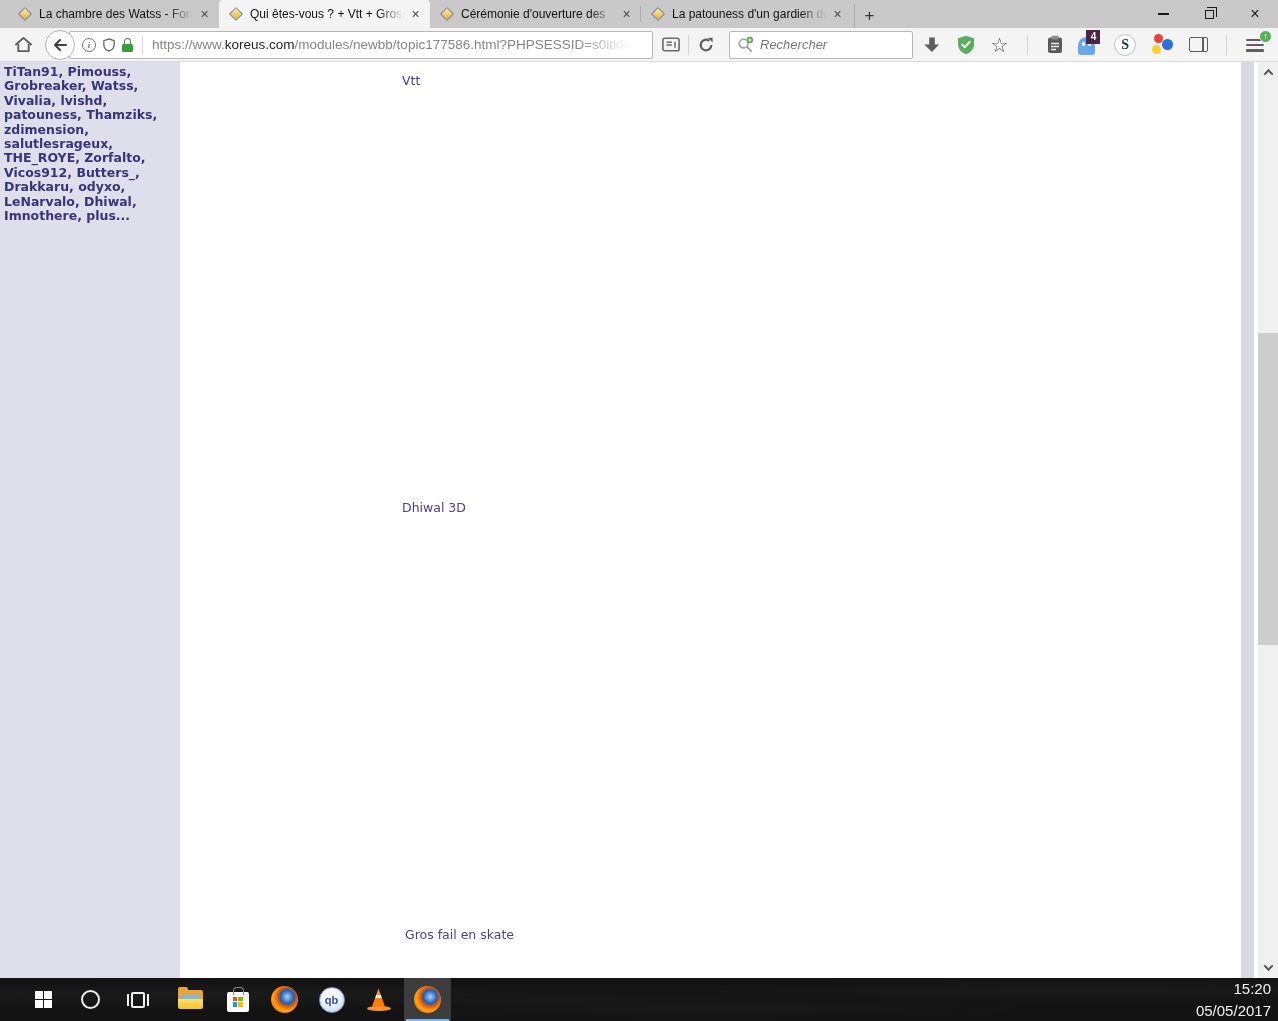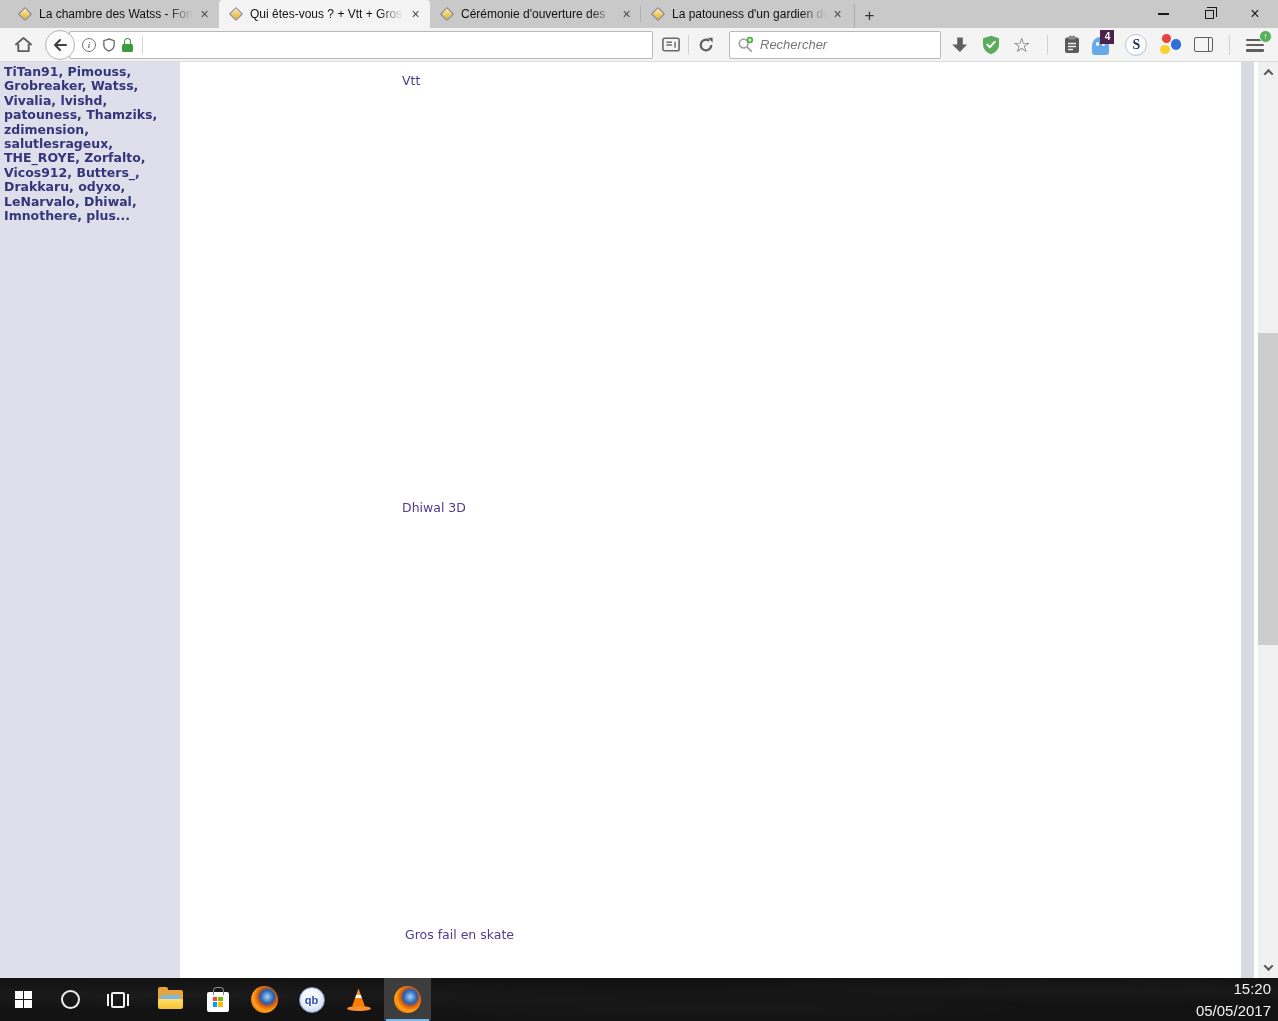--- a/index.html
+++ b/index.html
@@ -36,21 +36,21 @@
   .lock .shackle { position:absolute; top:0; left:2px; width:7px; height:7px; border:1.8px solid #3c9b3c; border-bottom:none; border-radius:4px 4px 0 0; }
   .lock .body { position:absolute; bottom:0; left:0; width:11px; height:8px; background:#3c9b3c; border-radius:1.5px; }
   .url-divider { width:1px; height:18px; background:#d5d5d5; margin:0 9px; flex:none; }
   .url-text { flex:1; font-size:13.5px; white-space:nowrap; overflow:hidden;
     -webkit-mask-image:linear-gradient(90deg,#000 86%,transparent 97%); mask-image:linear-gradient(90deg,#000 86%,transparent 97%); }
   .url-gray { color:#858585; }
   .url-host { color:#242424; }
   .reader-btn { width:28px; height:26px; margin-left:4px; }
   .tb-divider { width:1px; height:20px; background:#d2d2d2; margin:0 3px; flex:none; }
   .reload-btn { width:28px; height:26px; }
-  .searchbox { width:212px; height:28px; background:#fff; border:1px solid #b7b7b7; border-radius:2px; display:flex; align-items:center; padding:0 6px 0 7px; margin-left:9px; flex:none; }
+  .searchbox { width:184px; height:28px; background:#fff; border:1px solid #b7b7b7; border-radius:2px; display:flex; align-items:center; padding:0 6px 0 7px; margin-left:9px; flex:none; }
   .searchbox input { border:none; outline:none; flex:1; min-width:0; font-size:13px; font-style:italic; color:#555; background:transparent; margin-left:5px; font-family:"Liberation Sans",sans-serif; }
   .searchbox input::placeholder { color:#777; font-style:italic; }
   .right-icons { display:flex; align-items:center; margin-left:10px; gap:11px; flex:1; justify-content:space-between; }
   .star-glyph { font-size:20px; color:#5c5c5c; line-height:1; font-family:"DejaVu Sans",sans-serif; }
   .ghost-wrap { position:relative; width:20px; height:22px; }
   .ghost { position:absolute; left:0; bottom:1px; width:17px; height:18px; background:#66a9e9; border-radius:8.5px 8.5px 3px 3px; }
   .ghost::before, .ghost::after { content:""; position:absolute; top:5px; width:3.4px; height:4.5px; background:#fff; border-radius:50%; }
   .ghost::before { left:3.6px; } .ghost::after { left:9.6px; }
   .ghost-badge { position:absolute; top:-4px; right:-2px; width:14px; height:14px; background:#4b234b; color:#fff; font-size:10px; font-weight:bold; display:flex; align-items:center; justify-content:center; }
   .skype-circle { width:22px; height:22px; border-radius:50%; background:radial-gradient(circle at 40% 35%,#ffffff 55%,#dde3ee); border:1px solid #bcc4d6; display:flex; align-items:center; justify-content:center; font-size:14px; font-weight:bold; color:#17355e; font-family:"Liberation Serif",serif; }
@@ -81,21 +81,21 @@
   .scroll-arrow.up { top:2px; } .scroll-arrow.down { bottom:2px; }
   .chev { width:7px; height:7px; border-left:2px solid #565656; border-top:2px solid #565656; }
   .chev.c-up { transform:rotate(45deg) translate(1px,1px); }
   .chev.c-down { transform:rotate(225deg) translate(1px,1px); }
   .scroll-thumb { position:absolute; left:0; top:271px; width:20px; height:312px; background:#cdcdcd; cursor:pointer; }
 
   
   .taskbar { height:43px; flex:none; background-color:#131313; position:relative; display:flex; align-items:stretch;
     background-image:radial-gradient(ellipse at 15% 40%, rgba(255,255,255,.035), transparent 40%),
                      radial-gradient(ellipse at 55% 70%, rgba(255,255,255,.025), transparent 35%),
-                     radial-gradient(ellipse at 85% 30%, rgba(255,255,255,.03), transparent 30%); }
+                     radial-gradient(ellipse at 85% 30%, rgba(255,255,255,.03), transparent 30%);padding-left:20px; }
   .tb-btn { width:47px; display:flex; align-items:center; justify-content:center; cursor:pointer; position:relative; }
   .tb-btn.active-app { background:#3d3d3d; }
   .tb-btn.active-app::after { content:""; position:absolute; left:2px; right:2px; bottom:0; height:2.5px; background:#74b8ee; }
   .win-logo { display:grid; grid-template-columns:8px 8px; grid-template-rows:8px 8px; gap:1.5px; }
   .win-logo i { background:#fdfdfd; }
   .cortana-ring { width:19px; height:19px; border:2px solid #ececec; border-radius:50%; }
   .taskview { position:relative; width:22px; height:16px; }
   .taskview .tv-c { position:absolute; left:4px; top:0; width:14px; height:16px; border:2px solid #f2f2f2; border-radius:2px; background:transparent; }
   .taskview::before, .taskview::after { content:""; position:absolute; top:2px; width:2px; height:12px; background:#f2f2f2; }
   .taskview::before { left:0; } .taskview::after { right:0; }
@@ -185,20 +185,21 @@
         <span class="info-circle">i</span>
         <svg width="12" height="14" viewBox="0 0 14 16">
           <path d="M7 1 L13 3 V8 c0 4-3 6-6 7 c-3-1-6-3-6-7 V3 Z" fill="none" stroke="#6e6e6e" stroke-width="1.6"></path>
         </svg>
         <span class="lock">
             <span class="shackle"></span>
             <span class="body"></span>
           </span>
       </span>
       <span class="url-divider"></span>
+      <div class="url-text"><span class="url-gray">https://www.</span><span class="url-host">koreus.com</span><span class="url-gray">/modules/newbb/topic177586.html?PHPSESSID=s0itkl4t1p</span></div>
     </div>
     <div class="tb-icon reader-btn">
       <svg width="18" height="15" viewBox="0 0 20 16">
         <rect x="1" y="1" width="18" height="14" rx="2" fill="none" stroke="#6a6a6a" stroke-width="1.8"></rect>
         <path d="M5 5.5h6 M5 8.5h6 M14.5 5v6.5" stroke="#6a6a6a" stroke-width="1.6"></path>
       </svg>
     </div>
     <span class="tb-divider"></span>
     <div class="tb-icon reload-btn">
       <svg width="16" height="16" viewBox="0 0 16 16">

